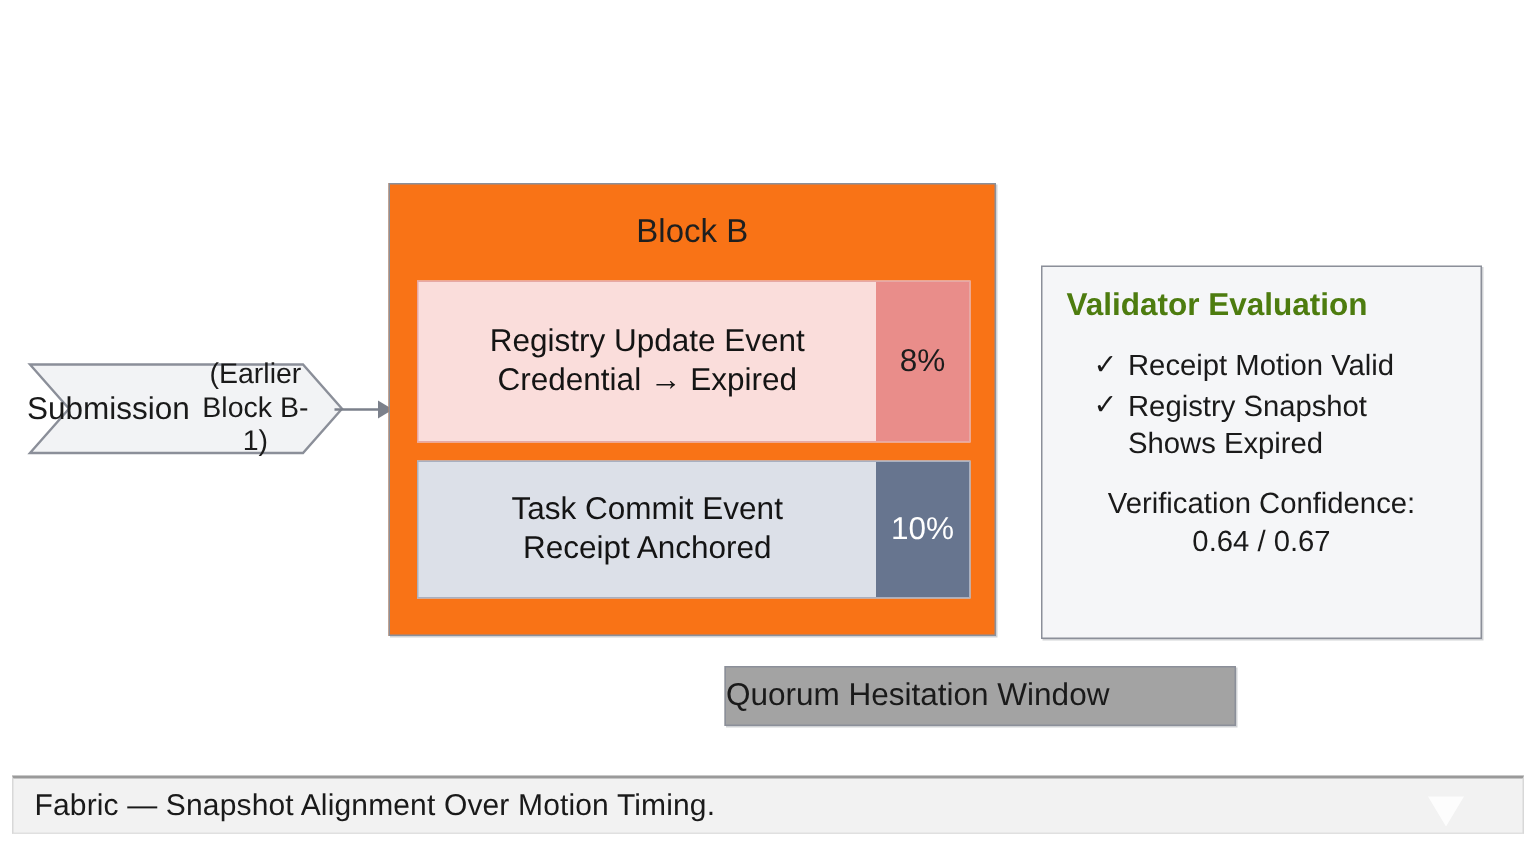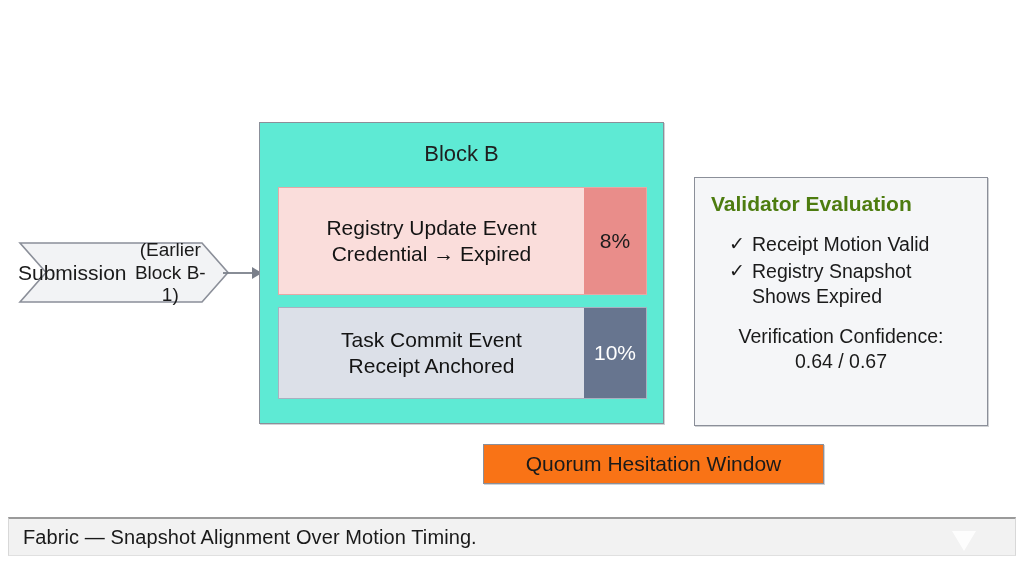--- a/index.html
+++ b/index.html
@@ -58,21 +58,21 @@
     height: 30px;
   }
 
   
   .block-b {
     position: absolute;
     left: 259px;
     top: 122px;
     width: 405px;
     height: 302px;
-    background: #5eead4;
+    background: #f97316;
     border: 1.6px solid #8b8f99;
     box-sizing: border-box;
     box-shadow: 1px 1px 0 rgba(120,125,135,0.35);
   }
   .block-b-title {
     position: absolute;
     left: 0;
     top: 18px;
     width: 100%;
     text-align: center;
@@ -177,27 +177,26 @@
   }
   .confidence .val { display: block; }
 
   
   .quorum {
     position: absolute;
     left: 483px;
     top: 444px;
     width: 341px;
     height: 40px;
-    background: #f97316;
+    background: #a3a3a3;
     border: 1.5px solid #8b8f99;
     box-sizing: border-box;
     box-shadow: 1px 1px 0 rgba(120,125,135,0.35);
     display: flex;
     align-items: center;
-    justify-content: center;
     font-size: 21px;
   }
 
   
   .caption-bar {
     position: absolute;
     left: 8px;
     top: 517px;
     width: 1008px;
     height: 39px;

